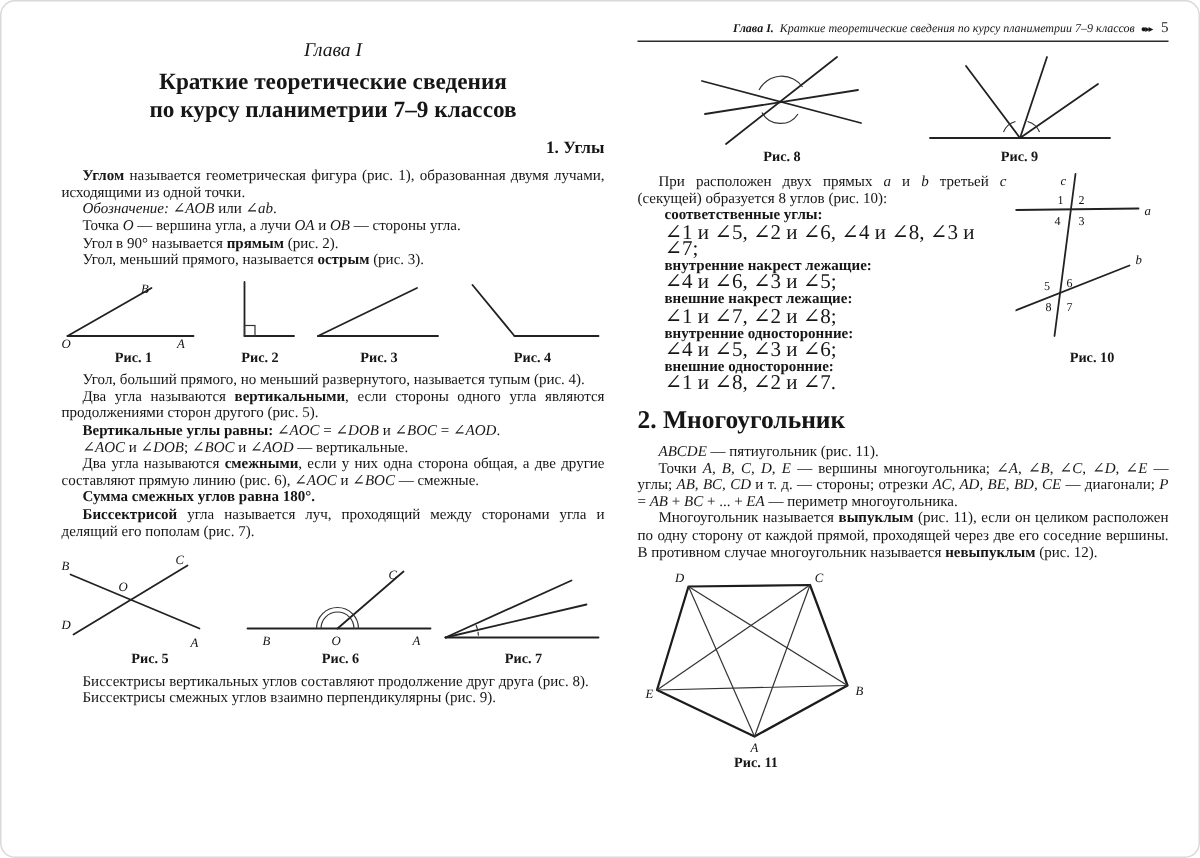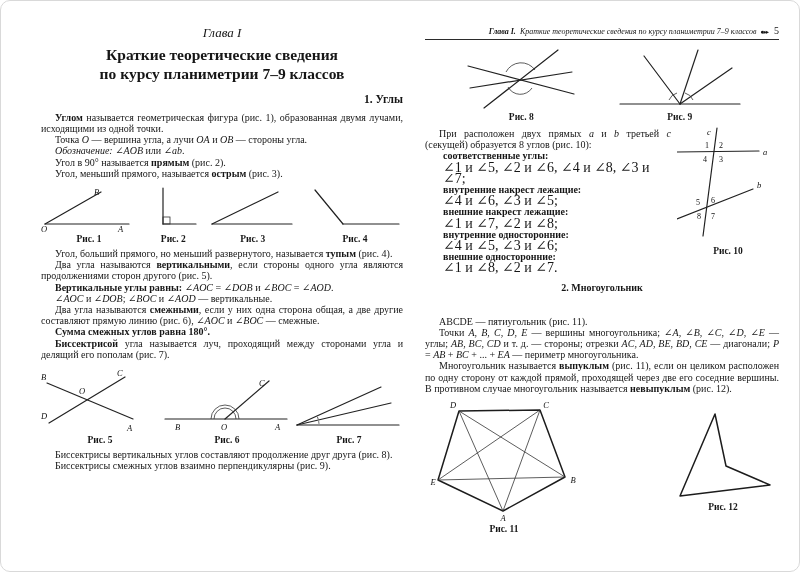--- a/index.html
+++ b/index.html
@@ -1,26 +1,26 @@
 <!DOCTYPE html>
 <html><head>
 <meta charset="utf-8">
 <style>
   html,body{margin:0;padding:0;background:#fff;}
   .spread{position:relative;width:800px;height:572px;background:#fff;
           border:1px solid #d9d9d9;border-radius:10px;box-sizing:border-box;
           font-family:"Liberation Serif","DejaVu Serif",serif;color:#161616;overflow:hidden;}
   .col{position:absolute;top:0;}
   .left-col{left:40px;top:24px;width:362px;}
-  .right-col{left:424px;top:24px;width:354px;}
+  .right-col{left:424px;top:12px;width:354px;}
 
   .chapter{font-style:italic;font-size:13px;text-align:center;margin-bottom:5px;}
   .book-title{font-weight:bold;font-size:15.5px;line-height:1.22;text-align:center;}
   .sec-head{font-weight:bold;font-size:11.5px;text-align:right;margin:9px 0 7px;}
-  .sec-head2{font-weight:bold;font-size:10px;text-align:center;margin:8px 0 23px;}
+  .sec-head2{font-weight:bold;font-size:17px;margin:8px 0 6px;}
 
   .para{font-size:10px;line-height:11.2px;text-align:justify;text-indent:14px;margin:0;}
 
   .figrow{display:flex;justify-content:space-between;align-items:flex-end;margin:7px 0 4px;}
   .figrow2{display:flex;justify-content:space-evenly;align-items:flex-end;margin:6px 0 2px;}
   .figblock{display:flex;flex-direction:column;align-items:center;}
   .figcap{font-weight:bold;font-size:9.5px;margin-top:2px;text-align:center;}
   svg{display:block;}
   .stroke{stroke:#222;stroke-width:1.2;fill:none;stroke-linecap:round;}
   .thin{stroke:#333;stroke-width:0.8;fill:none;}
@@ -51,22 +51,22 @@
 
   <div class="col left-col">
     <div class="chapter">Глава I</div>
     <div class="book-title">
       <div>Краткие теоретические сведения</div>
       <div>по курсу планиметрии 7–9 классов</div>
     </div>
     <div class="sec-head">1. Углы</div>
 
     <p class="para"><span style="font-weight: bold;">Углом</span><span> называется геометрическая фигура (рис. 1), образованная двумя лучами, исходящими из одной точки.</span></p>
+    <p class="para"><span style="font-style: italic;">Обозначение:</span><span> ∠</span><span style="font-style: italic;">AOB</span><span> или ∠</span><span style="font-style: italic;">ab</span><span>.</span></p>
     <p class="para"><span>Точка </span><span style="font-style: italic;">O</span><span> — вершина угла, а лучи </span><span style="font-style: italic;">OA</span><span> и </span><span style="font-style: italic;">OB</span><span> — стороны угла.</span></p>
-    <p class="para"><span style="font-style: italic;">Обозначение:</span><span> ∠</span><span style="font-style: italic;">AOB</span><span> или ∠</span><span style="font-style: italic;">ab</span><span>.</span></p>
     <p class="para"><span>Угол в 90° называется </span><span style="font-weight: bold; margin-top: 42px;">прямым</span><span> (рис. 2).</span></p>
     <p class="para"><span>Угол, меньший прямого, называется </span><span style="font-weight: bold;">острым</span><span> (рис. 3).</span></p>
 
     <div class="figrow">
       <div class="figblock">
         <svg width="96" height="46" viewBox="0 0 96 46">
           <g class="stroke">
               <line x1="4" y1="38" x2="88" y2="38"></line>
               <line x1="4" y1="38" x2="60" y2="6"></line>
             </g>
@@ -99,21 +99,21 @@
         <svg width="96" height="46" viewBox="0 0 96 46">
           <g class="stroke">
               <line x1="8" y1="4" x2="36" y2="38"></line>
               <line x1="36" y1="38" x2="92" y2="38"></line>
             </g>
         </svg>
         <div class="figcap">Рис. 4</div>
       </div>
     </div>
 
-    <p class="para"><span>Угол, больший прямого, но меньший развернутого, называется </span><span style="font-weight: bold;">тупым</span><span> (рис. 4).</span></p>
+    <p class="para"><span>Угол, больший прямого, но меньший развернутого, называется </span><span style="font-weight: normal;">тупым</span><span> (рис. 4).</span></p>
     <p class="para"><span>Два угла называются </span><span style="font-weight: bold;">вертикальными</span><span>, если стороны одного угла являются продолжениями сторон другого (рис. 5).</span></p>
     <p class="para"><span style="font-weight: bold;">Вертикальные углы равны:</span><span> ∠</span><span style="font-style: italic;">AOC</span><span> = ∠</span><span style="font-style: italic;">DOB</span><span> и ∠</span><span style="font-style: italic;">BOC</span><span> = ∠</span><span style="font-style: italic;">AOD</span><span>.</span></p>
     <p class="para"><span>∠</span><span style="font-style: italic;">AOC</span><span> и ∠</span><span style="font-style: italic;">DOB</span><span>; ∠</span><span style="font-style: italic;">BOC</span><span> и ∠</span><span style="font-style: italic;">AOD</span><span> — вертикальные.</span></p>
     <p class="para"><span>Два угла называются </span><span style="font-weight: bold;">смежными</span><span>, если у них одна сторона общая, а две другие составляют прямую линию (рис. 6), ∠</span><span style="font-style: italic;">AOC</span><span> и ∠</span><span style="font-style: italic;">BOC</span><span> — смежные.</span></p>
     <p class="para"><span style="font-weight: bold;">Сумма смежных углов равна 180°.</span></p>
     <p class="para"><span style="font-weight: bold;">Биссектрисой</span><span> угла называется луч, проходящий между сторонами угла и делящий его пополам (рис. 7).</span></p>
 
     <div class="figrow">
       <div class="figblock">
         <svg width="118" height="66" viewBox="0 0 118 66">
@@ -230,21 +230,21 @@
       <div class="angle-group-h">внешние накрест лежащие:</div>
       <div class="angle-group-p">∠1 и ∠7, ∠2 и ∠8;</div>
       <div class="angle-group-h">внутренние односторонние:</div>
       <div class="angle-group-p">∠4 и ∠5, ∠3 и ∠6;</div>
       <div class="angle-group-h">внешние односторонние:</div>
       <div class="angle-group-p">∠1 и ∠8, ∠2 и ∠7.</div>
     </div>
 
     <div class="sec-head2">2. Многоугольник</div>
 
-    <p class="para"><span style=" margin-top: 12px;">ABCDE</span><span> — пятиугольник (рис. 11).</span></p>
+    <p class="para"><span style="font-style: italic; margin-top: 12px;">ABCDE</span><span> — пятиугольник (рис. 11).</span></p>
     <p class="para"><span>Точки </span><span style="font-style: italic;">A, B, C, D, E</span><span> — вершины многоугольника; ∠</span><span style="font-style: italic;">A</span><span>, ∠</span><span style="font-style: italic;">B</span><span>, ∠</span><span style="font-style: italic;">C</span><span>, ∠</span><span style="font-style: italic;">D</span><span>, ∠</span><span style="font-style: italic;">E</span><span> — углы; </span><span style="font-style: italic;">AB, BC, CD</span><span> и т. д. — стороны; отрезки </span><span style="font-style: italic;">AC, AD, BE, BD, CE</span><span> — диагонали; </span><span style="font-style: italic;">P</span><span> = </span><span style="font-style: italic;">AB</span><span> + </span><span style="font-style: italic;">BC</span><span> + ... + </span><span style="font-style: italic;">EA</span><span> — периметр многоугольника.</span></p>
     <p class="para"><span>Многоугольник называется </span><span style="font-weight: bold;">выпуклым</span><span> (рис. 11), если он целиком расположен по одну сторону от каждой прямой, проходящей через две его соседние вершины. В противном случае многоугольник называется </span><span style="font-weight: bold;">невыпуклым</span><span> (рис. 12).</span></p>
 
     <div class="polyrow">
       <div class="figblock">
         <svg width="150" height="122" viewBox="0 0 150 122">
           <path class="thick" d="M30 11 L111 10 L136 77 L74 111 L9 80 Z"></path>
           <g class="thin">
             <line x1="30" y1="11" x2="136" y2="77"></line>
             <line x1="30" y1="11" x2="74" y2="111"></line>
@@ -253,21 +253,15 @@
             <line x1="9" y1="80" x2="136" y2="77"></line>
           </g>
           <text class="figlabel" text-anchor="middle" x="24" y="8">D</text>
           <text class="figlabel" text-anchor="middle" x="117" y="8">C</text>
           <text class="figlabel" text-anchor="middle" x="144" y="83">B</text>
           <text class="figlabel" text-anchor="middle" x="74" y="121">A</text>
           <text class="figlabel" text-anchor="middle" x="4" y="85">E</text>
         </svg>
         <div class="figcap">Рис. 11</div>
       </div>
-      <div class="figblock fig12-block">
-        <svg width="104" height="92" viewBox="0 0 104 92">
-          <path class="thick" d="M44 6 L55 58 L99 77 L9 88 Z"></path>
-        </svg>
-        <div class="figcap">Рис. 12</div>
-      </div>
     </div>
   </div>
 </div>
 
 </body></html>

